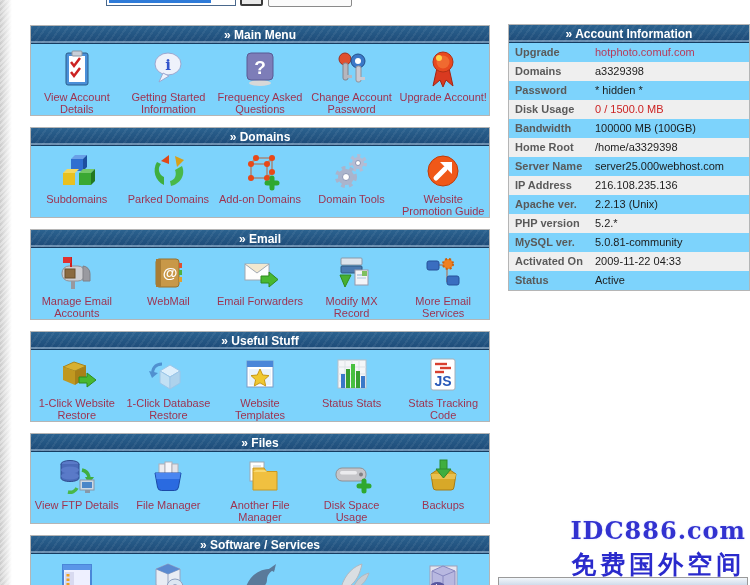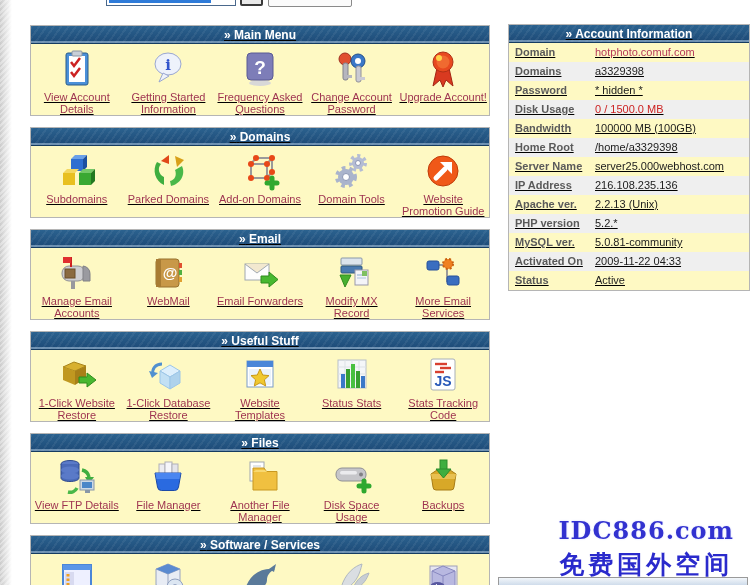--- a/index.html
+++ b/index.html
@@ -27,21 +27,21 @@
     border:2px solid #3a3a3a; background:#e9e9e9; border-radius:2px;
   }
   .tb-create {
     position:absolute; left:268px; top:-15px; width:84px; height:22px;
     border:1px solid #8a8a8a; background:#fbfbfb; border-radius:2px;
     font-size:11px; color:#222; text-align:center; line-height:30px; overflow:hidden;
   }
   
   .left-col { position:absolute; left:30px; top:25px; width:460px; }
   .right-col { position:absolute; left:508px; top:24px; width:242px; }
-  .box { border:1px solid #b5b5b5; background:#fef9c3; margin-bottom:11px;text-decoration:underline; }
+  .box { border:1px solid #b5b5b5; background:#7dd3fc; margin-bottom:11px; }
   .box-header {
     height:18px; line-height:18px; text-align:center;
     color:#fff; font-size:12px; font-weight:bold;
     background:
       repeating-linear-gradient(125deg, rgba(255,255,255,.06) 0 2px, transparent 2px 6px),
       linear-gradient(#2b628f, #1d4a77);
     box-shadow: inset 0 -2px 0 rgba(173,200,224,.55);
     border-bottom:1px solid #153c61;
   }
   .box-body { display:flex; height:71px; }
@@ -56,21 +56,21 @@
   }
   .ic svg { width:40px; height:40px; display:block; }
   
   .acct-row { display:flex; font-size:11px; line-height:19px; height:19px; padding:0 2px 0 6px; }
   .acct-row.alt { background:#efefef; }
   .acct-row .k { width:80px; color:#5a5a5a; font-weight:bold; flex:0 0 auto; }
   .acct-row .v { color:#1c1c1c; white-space:nowrap;text-align:center; }
   .acct-row .v.link { color:#b73a5a; cursor:pointer; }
   .acct-row .v.red { color:#cc2222; }
   
-  .watermark { position:absolute; right:16px; top:516px; text-align:center; pointer-events:none; }
+  .watermark { position:absolute; right:4px; top:516px; text-align:center; pointer-events:none; }
   .wm1 {
     font-family:"DejaVu Serif", serif; font-weight:bold; font-size:24px;
     color:#3232d0; letter-spacing:1px;
     text-shadow:0 0 1px #ffffff, 0 0 2px #cfd6ff;
   }
   .wm2 {
     font-family:"DejaVu Serif", serif; font-weight:bold; font-size:25px;
     color:#2a2acc; letter-spacing:4px; margin-top:3px;
     text-shadow:0 0 1px #ffffff;
   }
@@ -514,21 +514,21 @@
     </div>
 
   <div class="right-col">
     <div class="box">
       <div class="box-header">
         <span>»</span>
         <span>Account Information</span>
       </div>
       <div id="acct-rows">
           <div class="acct-row">
-            <span class="k">Domain</span>
+            <span class="k">Upgrade</span>
             <span class="v link">hotphoto.comuf.com</span>
           </div>
           <div class="acct-row alt">
             <span class="k">Domains</span>
             <span class="v">a3329398</span>
           </div>
           <div class="acct-row">
             <span class="k">Password</span>
             <span class="v">* hidden *</span>
           </div>

